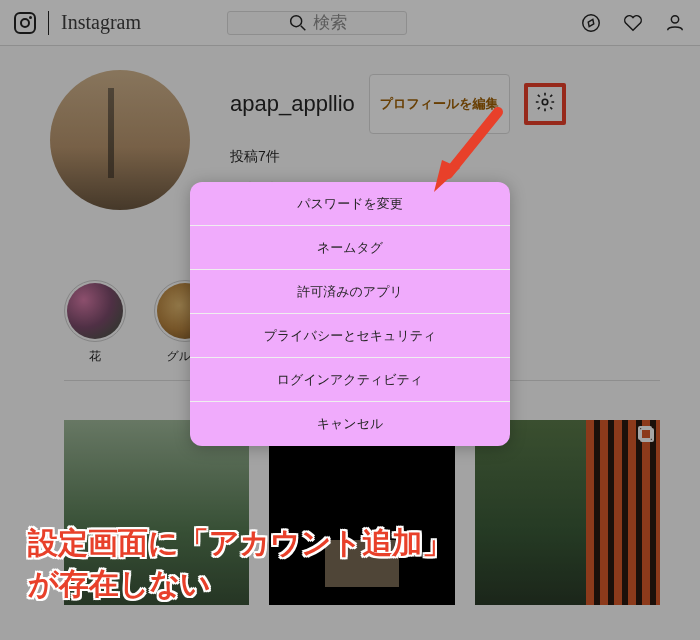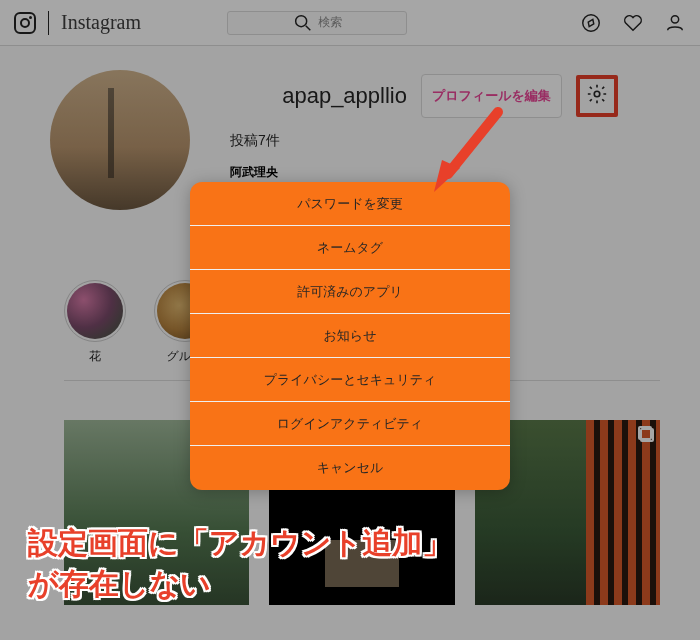--- a/index.html
+++ b/index.html
@@ -19,46 +19,46 @@
     display:flex; align-items:center; padding:0 14px;
   }
   .topbar .logo-glyph { width:22px; height:22px; border:2px solid #262626; border-radius:6px; position:relative; }
   .topbar .logo-glyph::after { content:""; position:absolute; top:4px; left:4px; right:4px; bottom:4px; border:2px solid #262626; border-radius:50%; }
   .topbar .logo-glyph::before { content:""; position:absolute; top:2px; right:2px; width:3px; height:3px; background:#262626; border-radius:50%; }
   .topbar .divider { width:1px; height:24px; background:#262626; margin:0 12px; }
   .topbar .wordmark { font-family: cursive; font-size:20px; font-weight:500; color:#404040; }
   .topbar .searchbox {
     margin:0 auto; width:180px; height:24px; background:#fafafa;
     border:1px solid #dbdbdb; border-radius:3px; display:flex; align-items:center; justify-content:center;
-    font-size:12px; color:#8e8e8e; gap:4px;
+    font-size:17px; color:#8e8e8e; gap:4px;
   }
   .topbar .right-icons { display:flex; gap:20px; align-items:center; margin-left:auto; }
   .ico { width:22px; height:22px; display:inline-flex; align-items:center; justify-content:center; color:#262626; }
   .ico svg { width:22px; height:22px; stroke:#262626; fill:none; stroke-width:1.6; }
 
   
   .profile {
     position:absolute; top:70px; left:50px; right:30px;
     display:flex; gap:40px;
   }
   .avatar {
     width:140px; height:140px; border-radius:50%; overflow:hidden;
     background: linear-gradient(180deg,#d0b48e 0%,#b8956e 55%,#6b5740 100%);
     position:relative;
   }
   .avatar::after { 
     content:""; position:absolute; left:58px; top:18px; width:6px; height:90px;
     background:linear-gradient(180deg,#7a6a55,#5a4a38);
   }
   .profile-info { flex:1; padding-top:4px; }
-  .profile-row1 { display:flex; align-items:center; gap:14px;justify-content:center; }
+  .profile-row1 { display:flex; align-items:center; gap:14px; }
   .username { font-size:22px; font-weight:300; color:#262626; }
   .edit-btn {
     font-size:13px; border:1px solid #dbdbdb; background:#fff; border-radius:4px;
-    padding:12px 10px; font-weight:600; color:#ec4899;
+    padding:20px 10px; font-weight:600; color:#a16207;
   }
   .gear-wrap {
     width:42px; height:42px; border:4px solid #e8402a; display:flex; align-items:center; justify-content:center;
     border-radius:2px;
   }
   .gear-wrap svg { width:22px; height:22px; stroke:#262626; fill:none; stroke-width:1.8; }
   .stats { margin-top:14px; display:flex; font-size:14px; color:#262626; }
   .fullname { margin-top:14px; font-weight:600; font-size:12px; }
   .bio { margin-top:2px; font-size:14px; color:#262626; }
 
@@ -87,21 +87,21 @@
   .post3 { background:linear-gradient(180deg,#5a7a4a 0%,#3a5a38 60%,#2a3a28 100%); position:relative; }
   .post3::before{content:"";position:absolute;right:0;top:0;bottom:0;width:40%;
     background:repeating-linear-gradient(90deg,#d85a2a 0 8px,#2a1a10 8px 14px);}
   .multi-icon{position:absolute;top:6px;right:6px;width:16px;height:16px;}
   .multi-icon::before{content:"";position:absolute;inset:2px 0 0 2px;border:2px solid #fff;border-radius:2px;}
   .multi-icon::after{content:"";position:absolute;inset:0 2px 2px 0;border:2px solid #fff;border-radius:2px;}
 
   
   .menu {
     position:absolute; z-index:20; top:182px; left:50%; transform:translateX(-50%);
-    width:320px; background:#f97316; border-radius:12px; overflow:hidden;
+    width:320px; background:#f0abfc; border-radius:12px; overflow:hidden;
     box-shadow:0 2px 16px rgba(0,0,0,0.25);
   }
   .menu .item {
     height:44px; display:flex; align-items:center; justify-content:center;
     font-size:13px; color:#262626; border-bottom:1px solid #efefef; cursor:pointer;
   }
   .menu .item:last-child { border-bottom:none; }
 
   
   .arrow {
@@ -214,21 +214,20 @@
     <span class="multi-icon"></span>
   </div>
 </div>
 
 <div class="dim-overlay"></div>
 
 <div class="menu">
   <div class="item">パスワードを変更</div>
   <div class="item">ネームタグ</div>
   <div class="item">許可済みのアプリ</div>
-  <div class="item">お知らせ</div>
   <div class="item">プライバシーとセキュリティ</div>
   <div class="item">ログインアクティビティ</div>
   <div class="item">キャンセル</div>
 </div>
 
 <div class="arrow">
   <svg viewBox="0 0 80 90">
     <defs></defs>
     <line x1="68" y1="8" x2="18" y2="70" stroke="#e8402a" stroke-width="10" stroke-linecap="round"></line>
     <polygon points="4,88 30,64 12,56" fill="#e8402a"></polygon>

